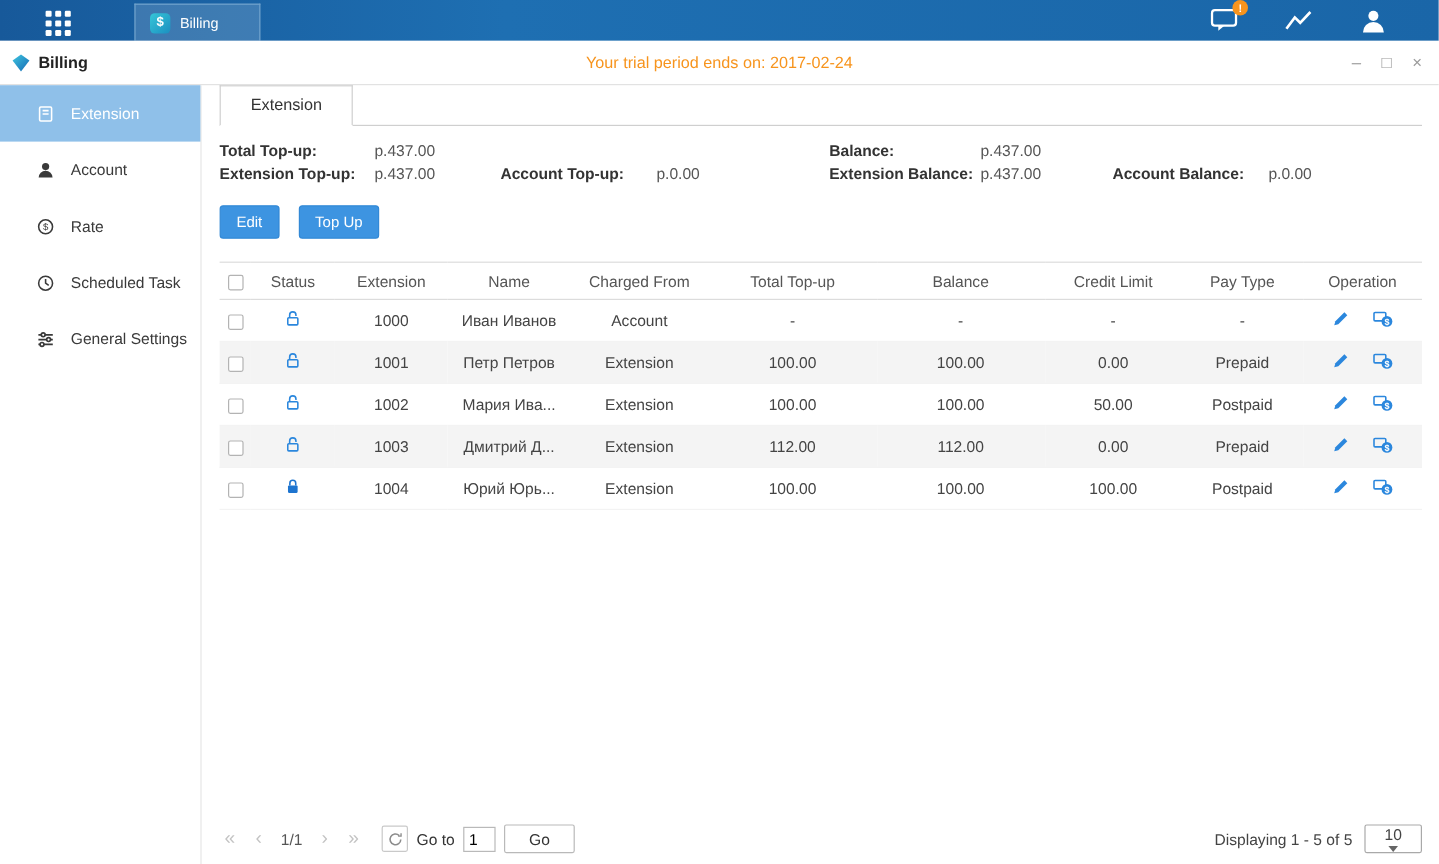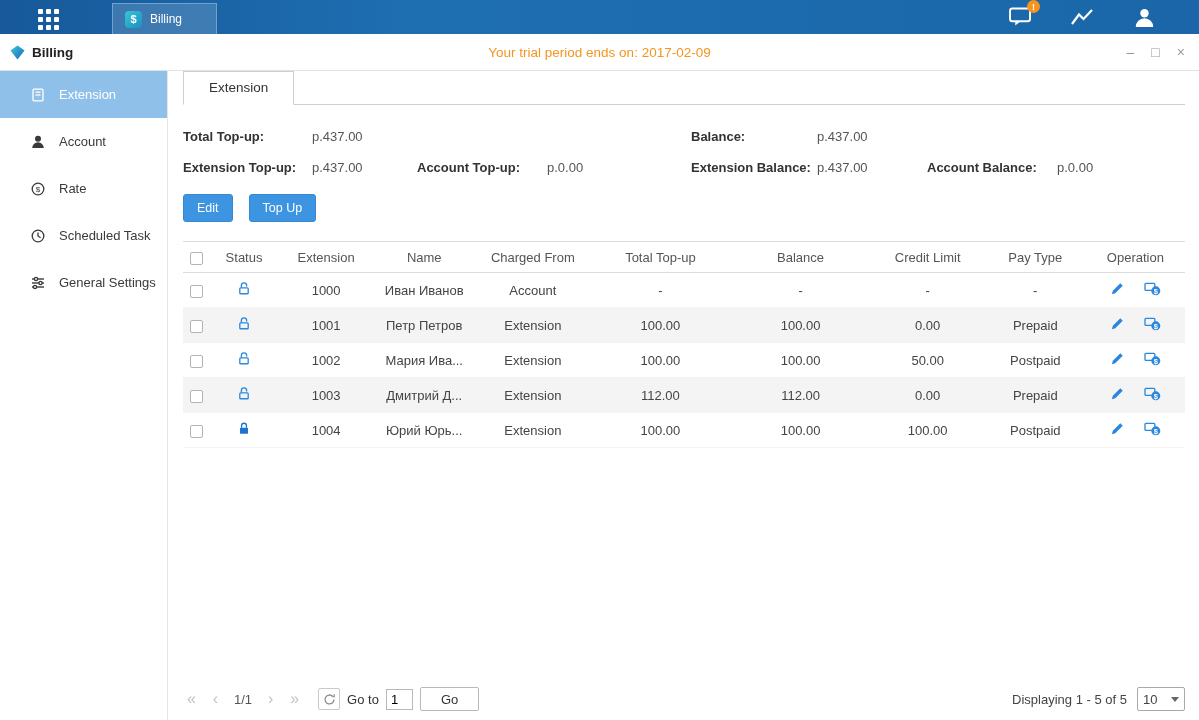--- a/index.html
+++ b/index.html
@@ -46,21 +46,21 @@
   .side-item svg { flex:none; }
 
   
   .main { position:absolute; left:169px; top:71px; right:0; bottom:0; padding:0 14px; }
   .tabs { border-bottom:1px solid #cfcfcf; height:34px; }
   .tab { display:inline-block; height:34px; line-height:32px; padding:0 25px;
     border:1px solid #cfcfcf; border-bottom:1px solid #fff; background:#fff;
     font-size:13.5px; color:#333; margin-bottom:-1px; position:relative; z-index:1; cursor:pointer; }
 
   .summary { display:grid; grid-template-columns:129px 105px 130px 144px 126px 110px 130px auto;
-    grid-auto-rows:19px; row-gap:12px; margin-top:22px; align-items:center; }
+    grid-auto-rows:19px; margin-top:11px; align-items:center; }
   .sl { font-weight:bold; color:#333; }
   .sv { color:#555; }
   .c1{grid-column:1}.c2{grid-column:2}.c3{grid-column:3}.c4{grid-column:4}
   .c5{grid-column:5}.c6{grid-column:6}.c7{grid-column:7}.c8{grid-column:8}
   .r1{grid-row:1}.r2{grid-row:2}
 
   .btnrow { margin-top:17px; display:flex; gap:16px; }
   .btn { background:#3d94e1; color:#fff; border:1px solid #3389d6; border-radius:3px;
     font-size:12.5px; padding:6px 13px; cursor:pointer; font-family:inherit; }
 
@@ -83,21 +83,21 @@
   .nav { color:#c3c3c3; font-size:16px; width:17px; text-align:center; cursor:pointer; user-select:none; }
   .pagelabel { color:#555; margin:0 3px; }
   .refresh { width:22px; height:22px; border:1px solid #c9c9c9; border-radius:2px; background:#fff;
     display:flex; align-items:center; justify-content:center; cursor:pointer; margin-left:8px; }
   .goto { color:#333; }
   .gotoinput { width:27px; height:21px; border:1px solid #b9b9b9; font-size:13px; padding:0 4px; font-family:inherit; }
   .gobtn { height:24px; padding:0 20px; border:1px solid #b9b9b9; background:#fff; font-size:13px;
     border-radius:2px; font-family:inherit; color:#333; cursor:pointer; }
   .pr { display:flex; align-items:center; gap:10px; }
   .pselect { width:48px; height:24px; border:1px solid #a9a9a9; border-radius:2px; background:#fff;
-    display:flex; align-items:center; justify-content:space-between; padding:0 5px; cursor:pointer; }
+    display:flex; align-items:center; justify-content:space-between; padding:0 5px; cursor:pointer;flex-direction:column; }
   .caret { width:0; height:0; border-left:4px solid transparent; border-right:4px solid transparent;
     border-top:5px solid #666; }
 </style>
 </head>
 <body>
 
 <div class="topbar">
   <div class="launcher">
     <div class="grid9">
         <i></i>
@@ -143,21 +143,21 @@
         <defs>
           <linearGradient id="gdia" x1="0" y1="0" x2="1" y2="1">
             <stop offset="0" stop-color="#3ec6e0"></stop>
             <stop offset="1" stop-color="#1568b3"></stop>
           </linearGradient>
         </defs>
         <path d="M8 0.5 L15.5 5.8 L8 15.5 L0.5 5.8 Z" fill="url(#gdia)"></path>
       </svg>
   </span>
   <span class="ttitle">Billing</span>
-  <div class="trial">Your trial period ends on: 2017-02-09</div>
+  <div class="trial">Your trial period ends on: 2017-02-24</div>
   <div class="wctrl">
     <span>–</span>
     <span>□</span>
     <span>×</span>
   </div>
 </div>
 
 <div class="sidebar">
   <div class="side-item active">
     <svg width="16" height="16" viewBox="0 0 16 16" fill="none" stroke="currentColor" stroke-width="1.3">

